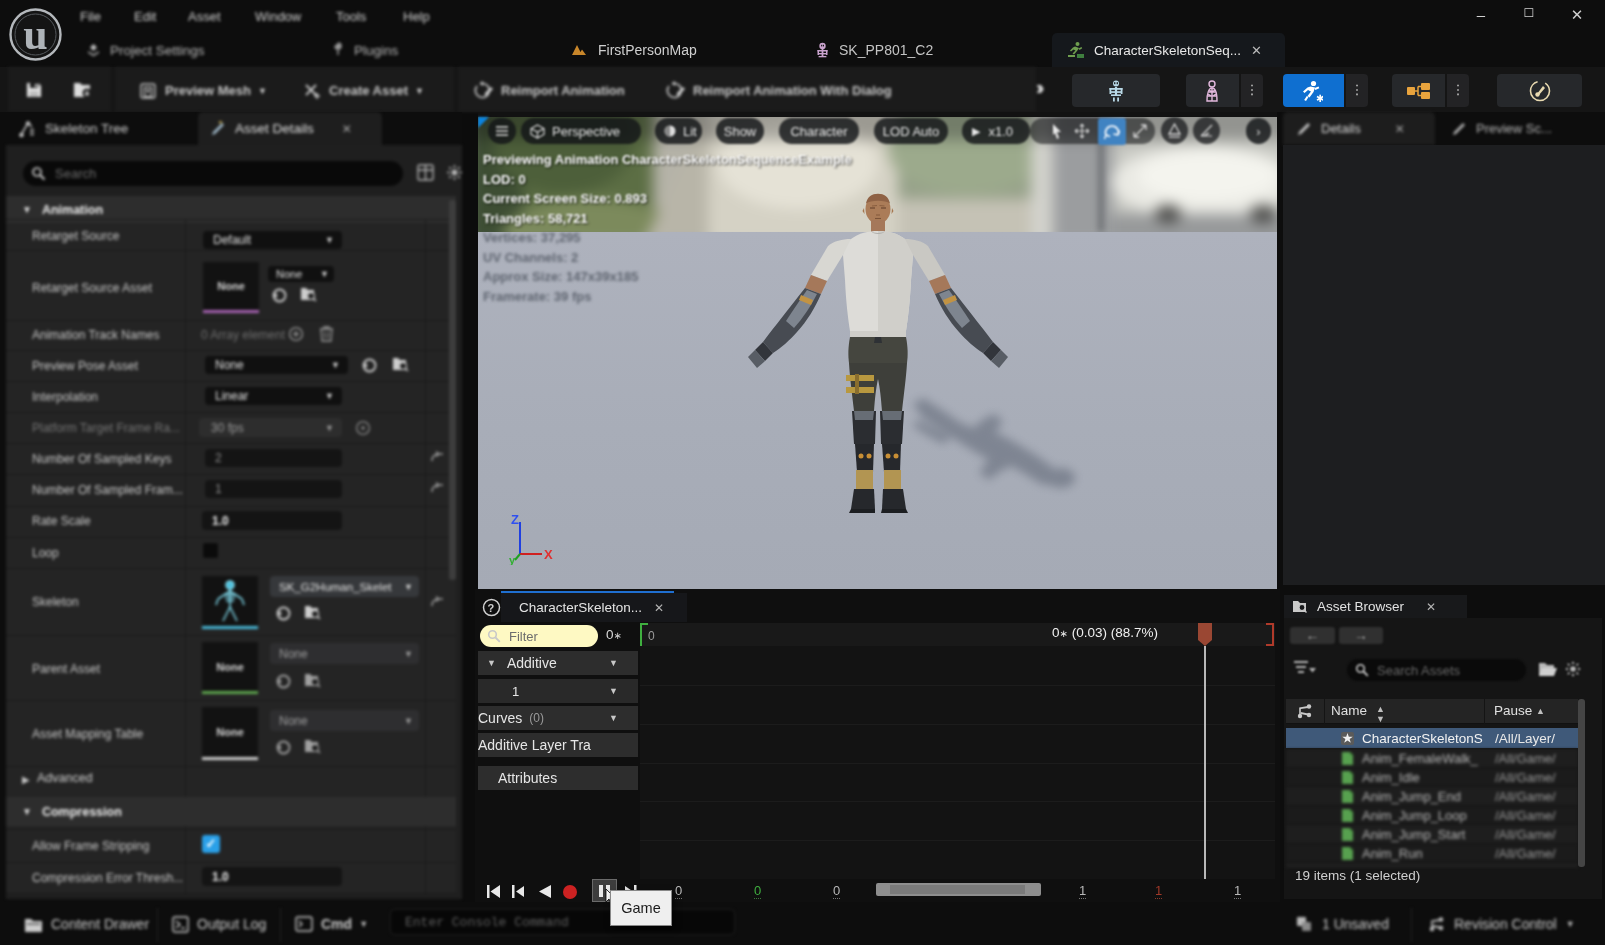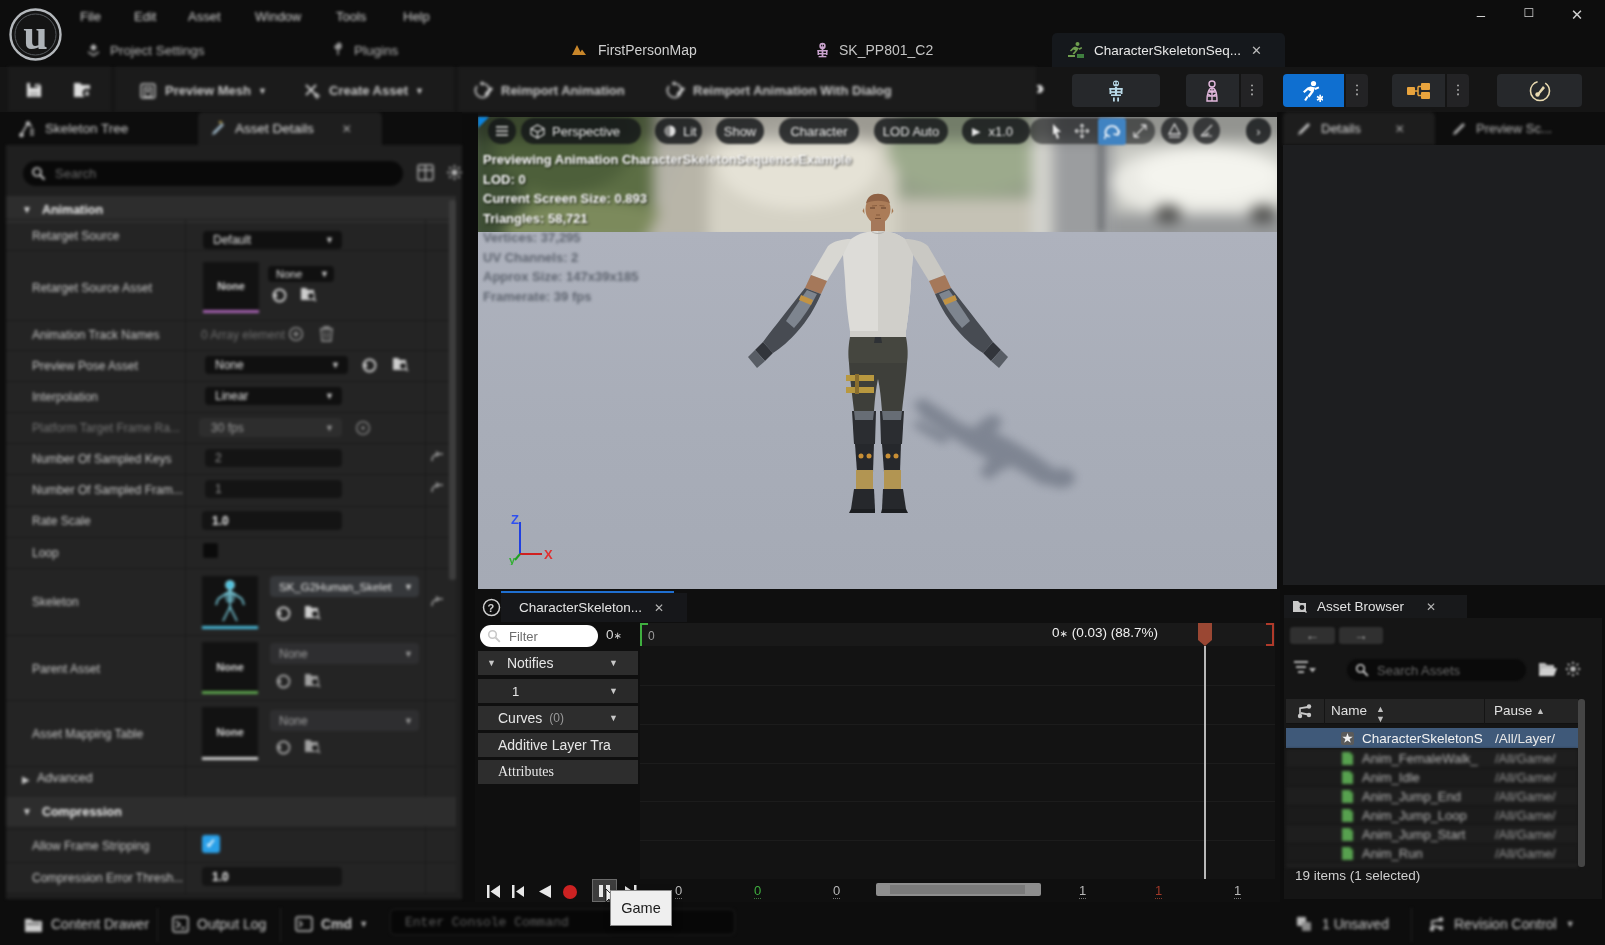--- a/index.html
+++ b/index.html
@@ -623,46 +623,46 @@
     <div class="abs" style="left:26px;top:2px;width:173px;height:2px;background:#1f6fd0;"></div>
     <div class="abs" style="left:26px;top:4px;width:186px;height:29px;background:#16171a;border-radius:0 0 0 0;display:flex;align-items:center;">
       <span style="margin-left:18px;color:#e4e4e4;font-size:13.5px;">CharacterSkeleton...</span>
       <span style="margin-left:12px;color:#b5b5b5;font-size:12px;">✕</span>
     </div>
     <svg class="abs" style="left:7px;top:9px;" width="19" height="19" viewBox="0 0 19 19">
         <circle cx="9.5" cy="9.5" r="8" stroke="#cfcfcf" stroke-width="1.5" fill="none"></circle>
         <text x="5.5" y="13.5" font-size="11" fill="#cfcfcf" font-weight="bold">?</text>
       </svg>
 
-    <div class="abs" style="left:5px;top:36px;width:118px;height:22px;background:#ffffff;border-radius:11px;display:flex;align-items:center;">
+    <div class="abs" style="left:5px;top:36px;width:118px;height:22px;background:#fef9c3;border-radius:11px;display:flex;align-items:center;">
       <svg style="margin-left:7px;" width="14" height="14" viewBox="0 0 14 14">
           <circle cx="5.5" cy="5.5" r="3.8" stroke="#c8c8c8" stroke-width="1.6" fill="none"></circle>
           <path d="M8.5 8.5 L12.8 12.8" stroke="#c8c8c8" stroke-width="1.8"></path>
         </svg>
       <span style="margin-left:8px;color:#6d6d6d;font-size:13px;">Filter</span>
     </div>
     <span class="abs" style="left:131px;top:38px;color:#d8d8d8;font-size:13.5px;">0<span style="font-size:10px;">∗</span></span>
     <div class="trackrow" style="top:62px;">
         <span style="margin-left:9px;font-size:9px;color:#c8c8c8;">▼</span>
-        <span style="margin-left:11px;">Notifies</span>
+        <span style="margin-left:11px;">Additive</span>
         <span style="margin-left:auto;margin-right:20px;font-size:9px;color:#c8c8c8;">▼</span>
       </div>
     <div class="trackrow" style="top:90px;background:#292929;">
         <span style="margin-left:34px;font-size:13px;">1</span>
         <span style="margin-left:auto;margin-right:20px;font-size:9px;color:#c8c8c8;">▼</span>
       </div>
     <div class="trackrow" style="top:117px;">
-        <span style="margin-left:20px;">Curves</span>
+        <span style="">Curves</span>
         <span style="margin-left:7px;color:#9a9a9a;font-size:12px;">(0)</span>
         <span style="margin-left:auto;margin-right:20px;font-size:9px;color:#c8c8c8;">▼</span>
       </div>
     <div class="trackrow" style="top:144px;">
-        <span style="margin-left:20px;">Additive Layer Tra</span>
-      </div>
-    <div class="trackrow" style="top:171px;font-family:Liberation Serif, serif;">
+        <span style="">Additive Layer Tra</span>
+      </div>
+    <div class="trackrow" style="top:177px;">
         <span style="margin-left:20px;">Attributes</span>
       </div>
 
     <div class="abs" style="left:165px;top:34px;width:635px;height:23px;background:#191919;"></div>
     <div class="abs" style="left:165px;top:57px;width:635px;height:233px;background:#131313;"></div>
     <div class="abs" style="left:165px;top:96px;width:635px;height:1px;background:#1c1c1c;"></div>
     <div class="abs" style="left:165px;top:135px;width:635px;height:1px;background:#1c1c1c;"></div>
     <div class="abs" style="left:165px;top:174px;width:635px;height:1px;background:#1c1c1c;"></div>
     <div class="abs" style="left:165px;top:212px;width:635px;height:1px;background:#1c1c1c;"></div>
     <div class="abs" style="left:165px;top:251px;width:635px;height:1px;background:#1c1c1c;"></div>

